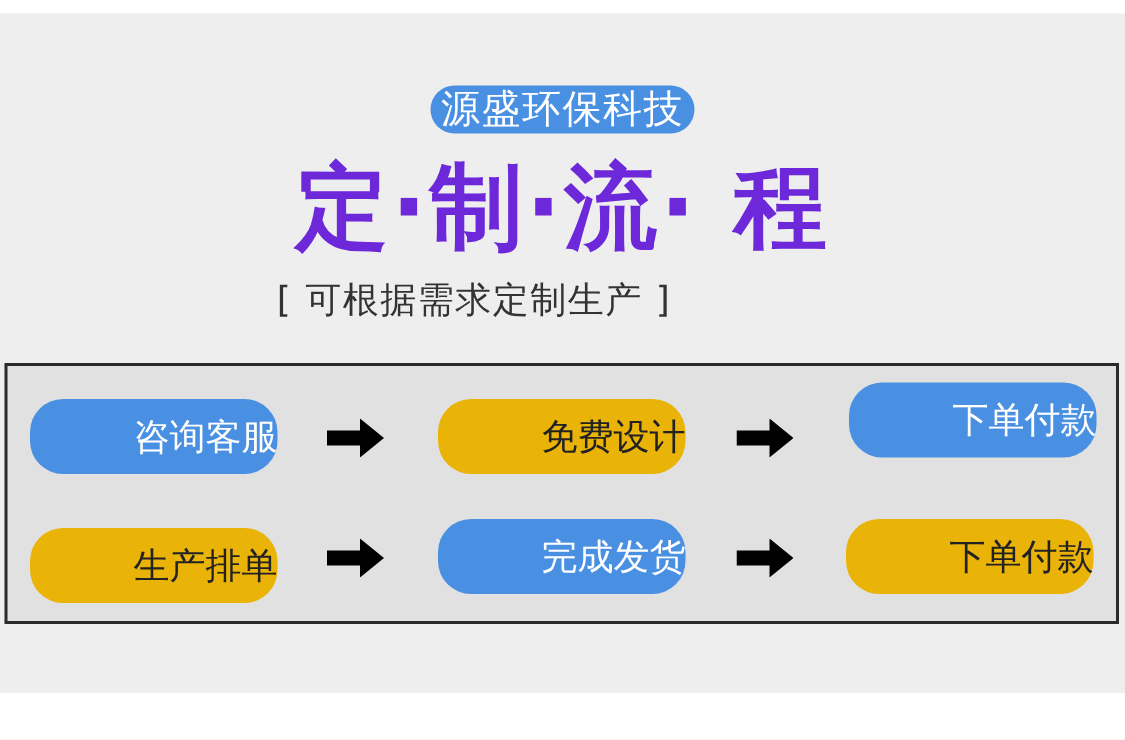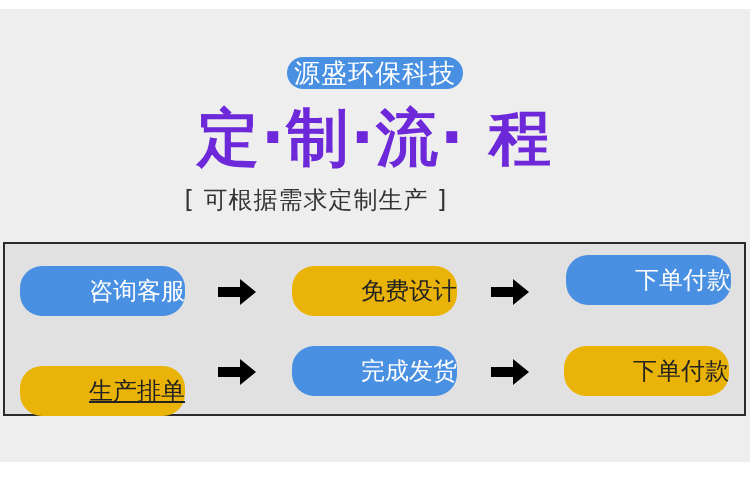--- a/index.html
+++ b/index.html
@@ -61,21 +61,21 @@
     </svg>
 </div>
 <div class="step gray" style="left:292px; top:266px;">免费设计</div>
 <div class="arrow" style="left:491px; top:279px;">
   <svg width="38" height="26" viewBox="0 0 38 26">
       <polygon points="0,8 22,8 22,0 38,13 22,26 22,18 0,18" fill="#000"></polygon>
     </svg>
 </div>
 <div class="step blue" style="left:566px; top:255px;">下单付款</div>
 
-<div class="step gray" style="left:20px; top:366px;text-decoration:underline;">生产排单</div>
+<div class="step gray" style="left:20px; top:352px;">生产排单</div>
 <div class="arrow" style="left:218px; top:359px;">
   <svg width="38" height="26" viewBox="0 0 38 26">
       <polygon points="0,8 22,8 22,0 38,13 22,26 22,18 0,18" fill="#000"></polygon>
     </svg>
 </div>
 <div class="step blue" style="left:292px; top:346px;">完成发货</div>
 <div class="arrow" style="left:491px; top:359px;">
   <svg width="38" height="26" viewBox="0 0 38 26">
       <polygon points="0,8 22,8 22,0 38,13 22,26 22,18 0,18" fill="#000"></polygon>
     </svg>

